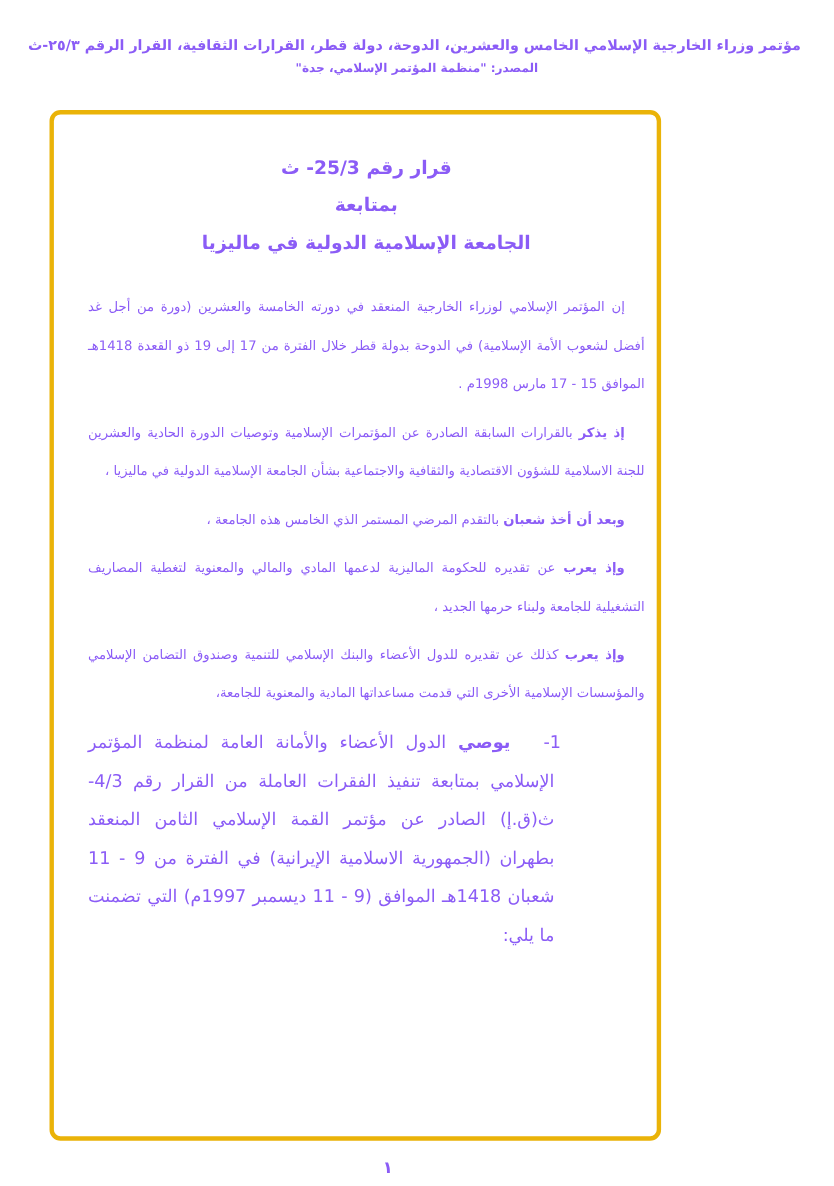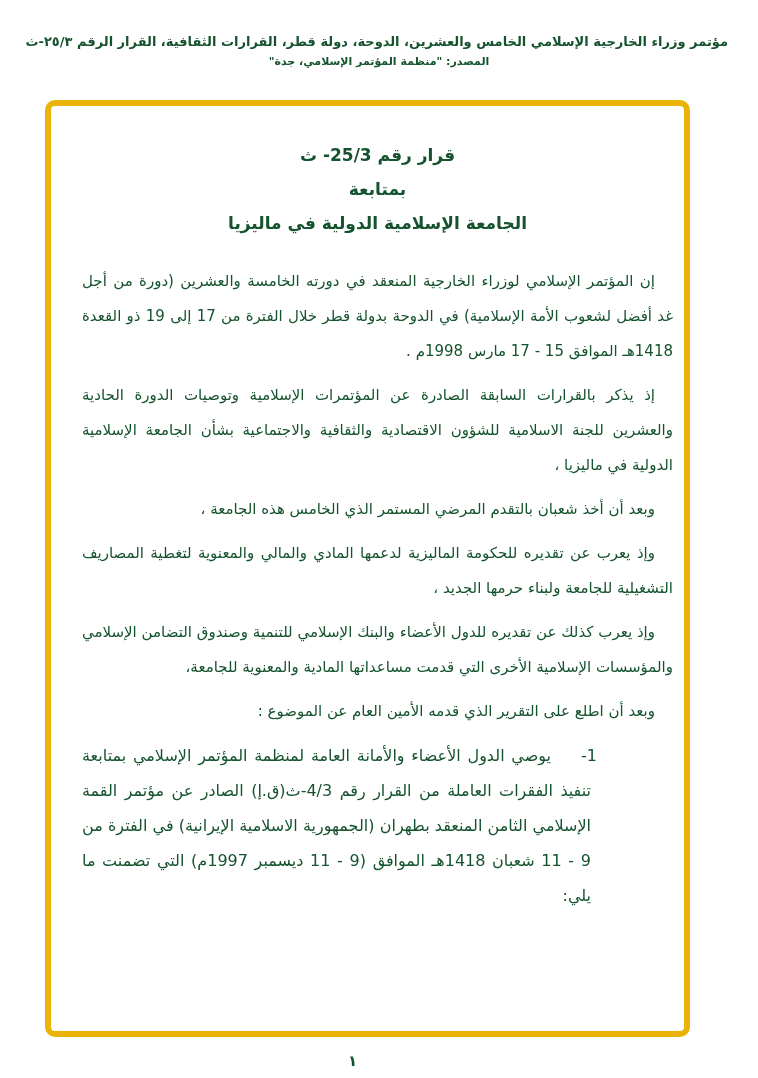--- a/index.html
+++ b/index.html
@@ -7,21 +7,21 @@
     padding: 0;
     background: #ffffff;
     font-family: "DejaVu Sans", sans-serif;
   }
   .page {
     position: relative;
     width: 758px;
     height: 1078px;
     background: #ffffff;
     direction: rtl;
-    color: #14532d;
+    color: #8b5cf6;
     overflow: hidden;
   }
   
   .doc-header {
     position: absolute;
     top: 34px;
     left: 30px;
     right: 30px;
     text-align: center;
     font-weight: bold;
@@ -33,43 +33,43 @@
   }
   .doc-header .h2 {
     font-size: 11px;
     margin-top: 6px;
   }
   
   .frame {
     position: absolute;
     left: 45px;
     top: 100px;
-    width: 645px;
+    width: 556px;
     height: 937px;
     box-sizing: border-box;
-    border: 6px solid #eab308;
+    border: 4px solid #eab308;
     border-radius: 10px;
     padding: 32px 11px 0 31px;
   }
   .title-block {
     text-align: center;
     font-weight: bold;
     font-size: 17px;
     line-height: 34px;
     margin-bottom: 24px;
   }
   .para {
-    font-size: 15px;
+    font-size: 12px;
     line-height: 35px;
     margin: 0 0 9px 0;
     text-align: justify;
     text-indent: 18px;
   }
   .para b, .item b {
-    font-weight: normal;
+    font-weight: bold;
   }
   .item {
     position: relative;
     margin-right: 82px;
     font-size: 16px;
     line-height: 35px;
     text-align: justify;
     text-indent: 40px;
   }
   .item .num {
@@ -117,23 +117,20 @@
     </p>
 
     <p class="para">
       <b>وإذ يعرب</b><span> عن تقديره للحكومة الماليزية لدعمها المادي والمالي والمعنوية لتغطية المصاريف التشغيلية للجامعة ولبناء حرمها الجديد ،</span>
     </p>
 
     <p class="para">
       <b>وإذ يعرب</b><span> كذلك عن تقديره للدول الأعضاء والبنك الإسلامي للتنمية وصندوق التضامن الإسلامي والمؤسسات الإسلامية الأخرى التي قدمت مساعداتها المادية والمعنوية للجامعة،</span>
     </p>
 
-    <p class="para">
-      <b>وبعد أن اطلع</b><span> على التقرير الذي قدمه الأمين العام عن الموضوع :</span>
-    </p>
 
     <div class="item">
       <span class="num">1-</span>
       <b>يوصي</b><span> الدول الأعضاء والأمانة العامة لمنظمة المؤتمر الإسلامي بمتابعة تنفيذ الفقرات العاملة من القرار رقم 4/3-ث(ق.إ) الصادر عن  مؤتمر القمة الإسلامي الثامن المنعقد بطهران (الجمهورية الاسلامية الإيرانية) في الفترة من 9 - 11 شعبان 1418هـ الموافق (9 - 11 ديسمبر 1997م) التي تضمنت ما يلي:</span>
     </div>
 
   </div>
 
   <div class="pagenum">١</div>
 

